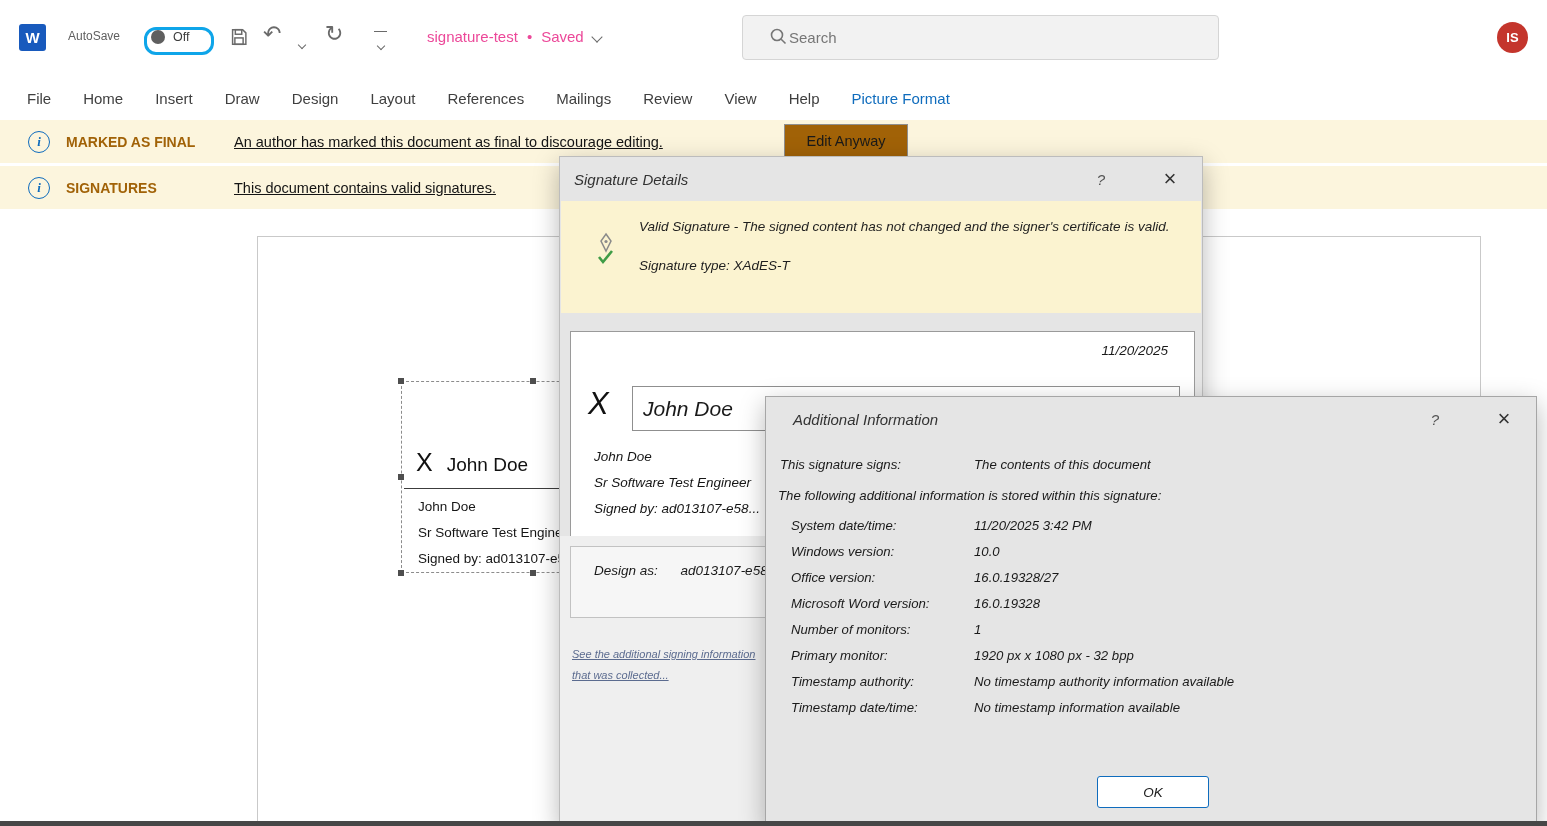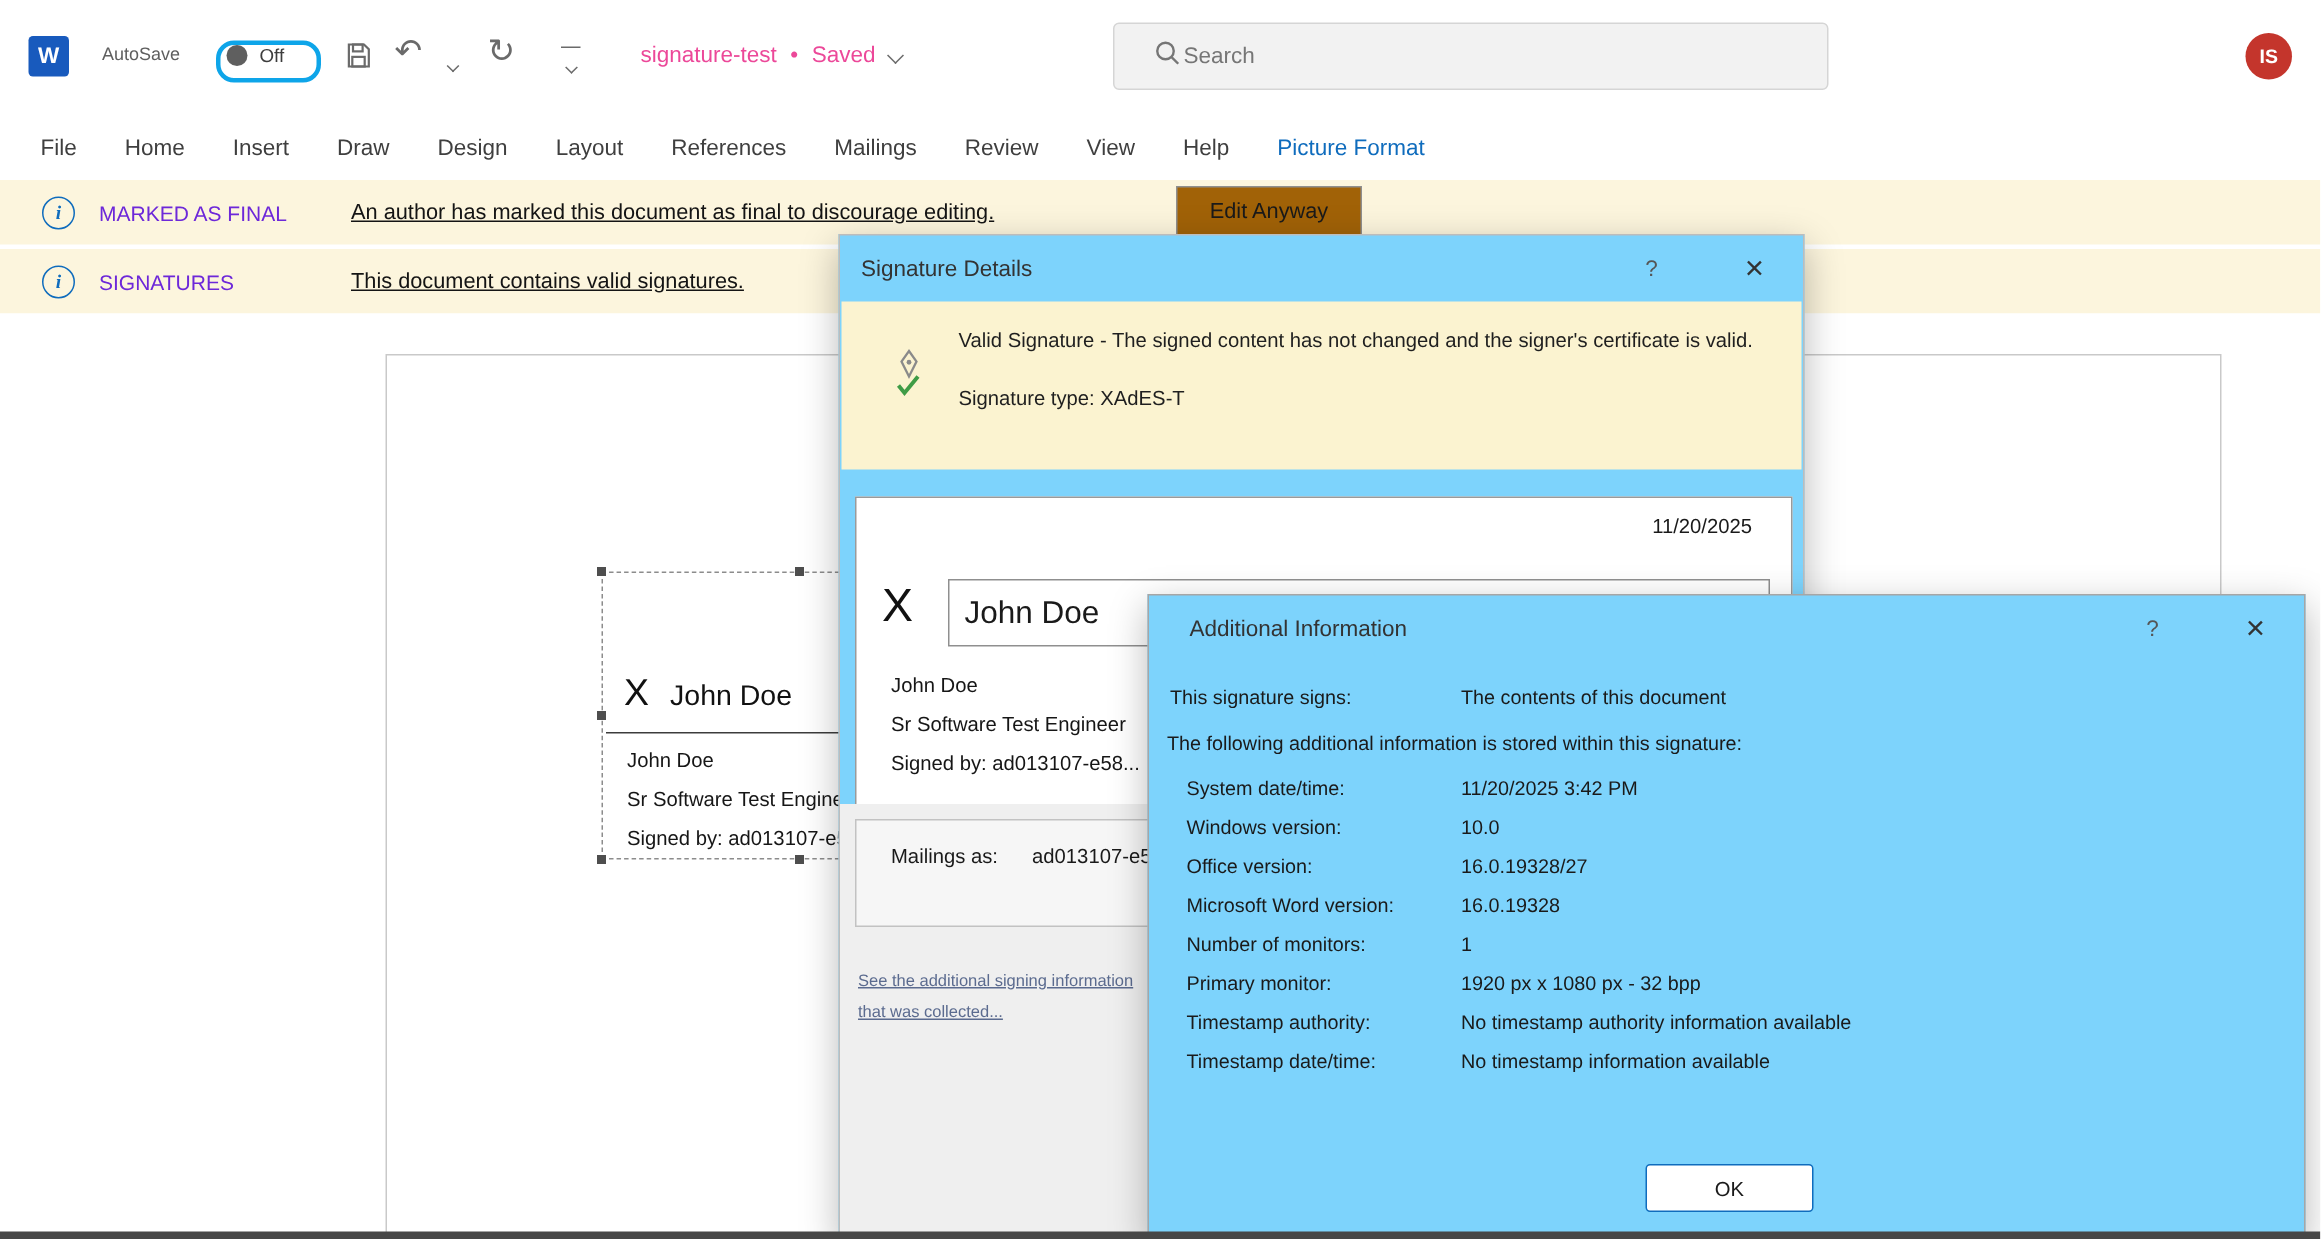--- a/index.html
+++ b/index.html
@@ -41,21 +41,21 @@
   .tab{padding:0 16px;font-size:15px;color:#3f3f3f;cursor:pointer;white-space:nowrap;}
   .tab.active{color:#0f6cbd;}
 
   
   .banner{height:43px;background:#fcf5dd;display:flex;align-items:center;
           padding-left:28px;position:relative;}
   .banner-gap{height:3px;background:#fff;}
   .b-icon{width:20px;height:20px;border:1.6px solid #0f6cbd;border-radius:50%;color:#0f6cbd;
           display:flex;align-items:center;justify-content:center;flex:none;margin-right:16px;
           font-family:"Liberation Serif",serif;font-style:italic;font-weight:bold;font-size:13px;}
-  .b-title{font-weight:normal;font-size:14px;color:#6d28d9;width:168px;flex:none;}
+  .b-title{font-weight:bold;font-size:14px;color:#a16207;width:168px;flex:none;}
   .b-msg{font-size:14.5px;color:#141414;text-decoration:underline;cursor:pointer;}
   .edit-anyway{position:absolute;left:784px;top:4px;width:122px;height:32px;background:#a16207;
                border:1px solid #8f8f8f;font-size:14.5px;display:flex;align-items:center;
                justify-content:center;cursor:pointer;}
 
   
   .workspace{position:relative;height:616px;background:#fff;}
   .page{position:absolute;left:257px;top:27px;width:1222px;height:588px;
         border:1px solid #c9c9c9;background:#fff;}
   .sig-block{position:absolute;left:143px;top:144px;width:262px;height:190px;
@@ -66,21 +66,21 @@
   .h-tr{right:-4px;top:-4px;} .h-mr{right:-4px;top:calc(50% - 3px);} .h-br{right:-4px;bottom:-4px;}
   .sig-x-line{position:absolute;left:14px;top:66px;display:flex;align-items:baseline;gap:14px;
               white-space:nowrap;}
   .sig-x-line .x{font-size:25px;color:#111;}
   .sig-x-line .nm{font-size:19px;color:#111;}
   .sig-rule{position:absolute;left:2px;right:2px;top:106px;border-top:1px solid #3c3c3c;}
   .sig-meta{position:absolute;left:16px;top:112px;font-size:13.5px;line-height:26px;
             color:#161616;white-space:nowrap;}
 
   
-  .dlg{position:absolute;background:#7dd3fc;box-shadow:0 8px 24px rgba(0,0,0,.28);box-sizing:border-box;}
+  .dlg{position:absolute;background:#e5e5e5;box-shadow:0 8px 24px rgba(0,0,0,.28);box-sizing:border-box;font-style:italic;}
   .dlg-tb{height:44px;display:flex;align-items:center;padding:0 14px;}
   .dlg-title{font-size:15px;color:#333;}
   .dlg-sp{flex:1;}
   .dlg-help{color:#555;font-size:15px;margin-right:58px;cursor:pointer;}
   .dlg-close{color:#333;font-size:22px;line-height:1;margin-right:12px;cursor:pointer;}
 
   #sigdlg{left:559px;top:156px;width:644px;height:670px;border:1px solid #bcbcbc;
           z-index:10;overflow:hidden;}
   .sig-yellow{position:absolute;left:1px;right:1px;top:44px;height:112px;background:#fbf3d0;
               display:flex;padding:16px 20px 0 32px;box-sizing:border-box;}
@@ -245,21 +245,21 @@
       <div class="sp-namebox">John Doe</div>
       <div class="sp-meta">
         <div>John Doe</div>
         <div>Sr Software Test Engineer</div>
         <div>Signed by: ad013107-e58...</div>
       </div>
     </div>
     <div class="sig-bottom">
       <div class="signing-box">
         <div class="signing-line">
-          <span>Mailings as:</span>
+          <span>Design as:</span>
           <span class="val">ad013107-e58...</span>
         </div>
       </div>
       <div class="sig-link">See the additional signing information that was collected...</div>
     </div>
   </div>
 
   <div class="dlg" id="adddlg">
     <div class="dlg-tb" style="padding-left:27px;">
       <span class="dlg-title">Additional Information</span>

